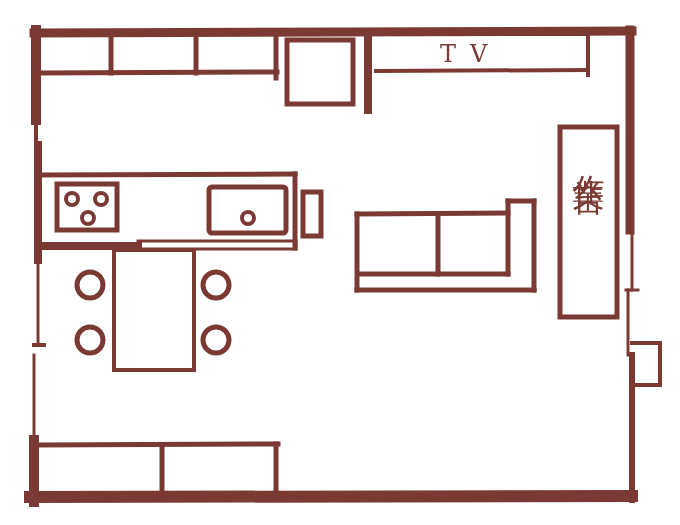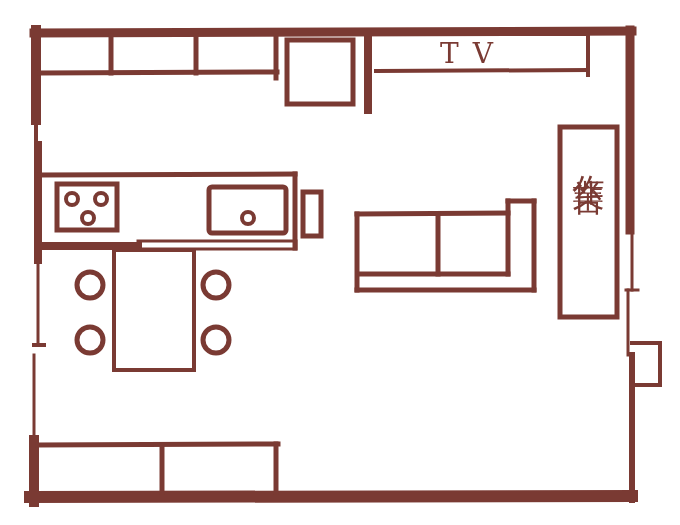--- a/index.html
+++ b/index.html
@@ -22,21 +22,21 @@
     }
     .label {
       position: absolute;
       color: #7a3a33;
       font-family: "DejaVu Serif", serif;
       user-select: none;
     }
     .label-tv {
       left: 440px;
       top: 40px;
-      font-size: 28px;
+      font-size: 24px;
       letter-spacing: 14px;
       line-height: 28px;
     }
     .label-worktable {
       left: 567px;
       top: 150px;
       width: 44px;
       font-family: "DejaVu Sans", sans-serif;
       font-size: 32px;
       line-height: 45px;

